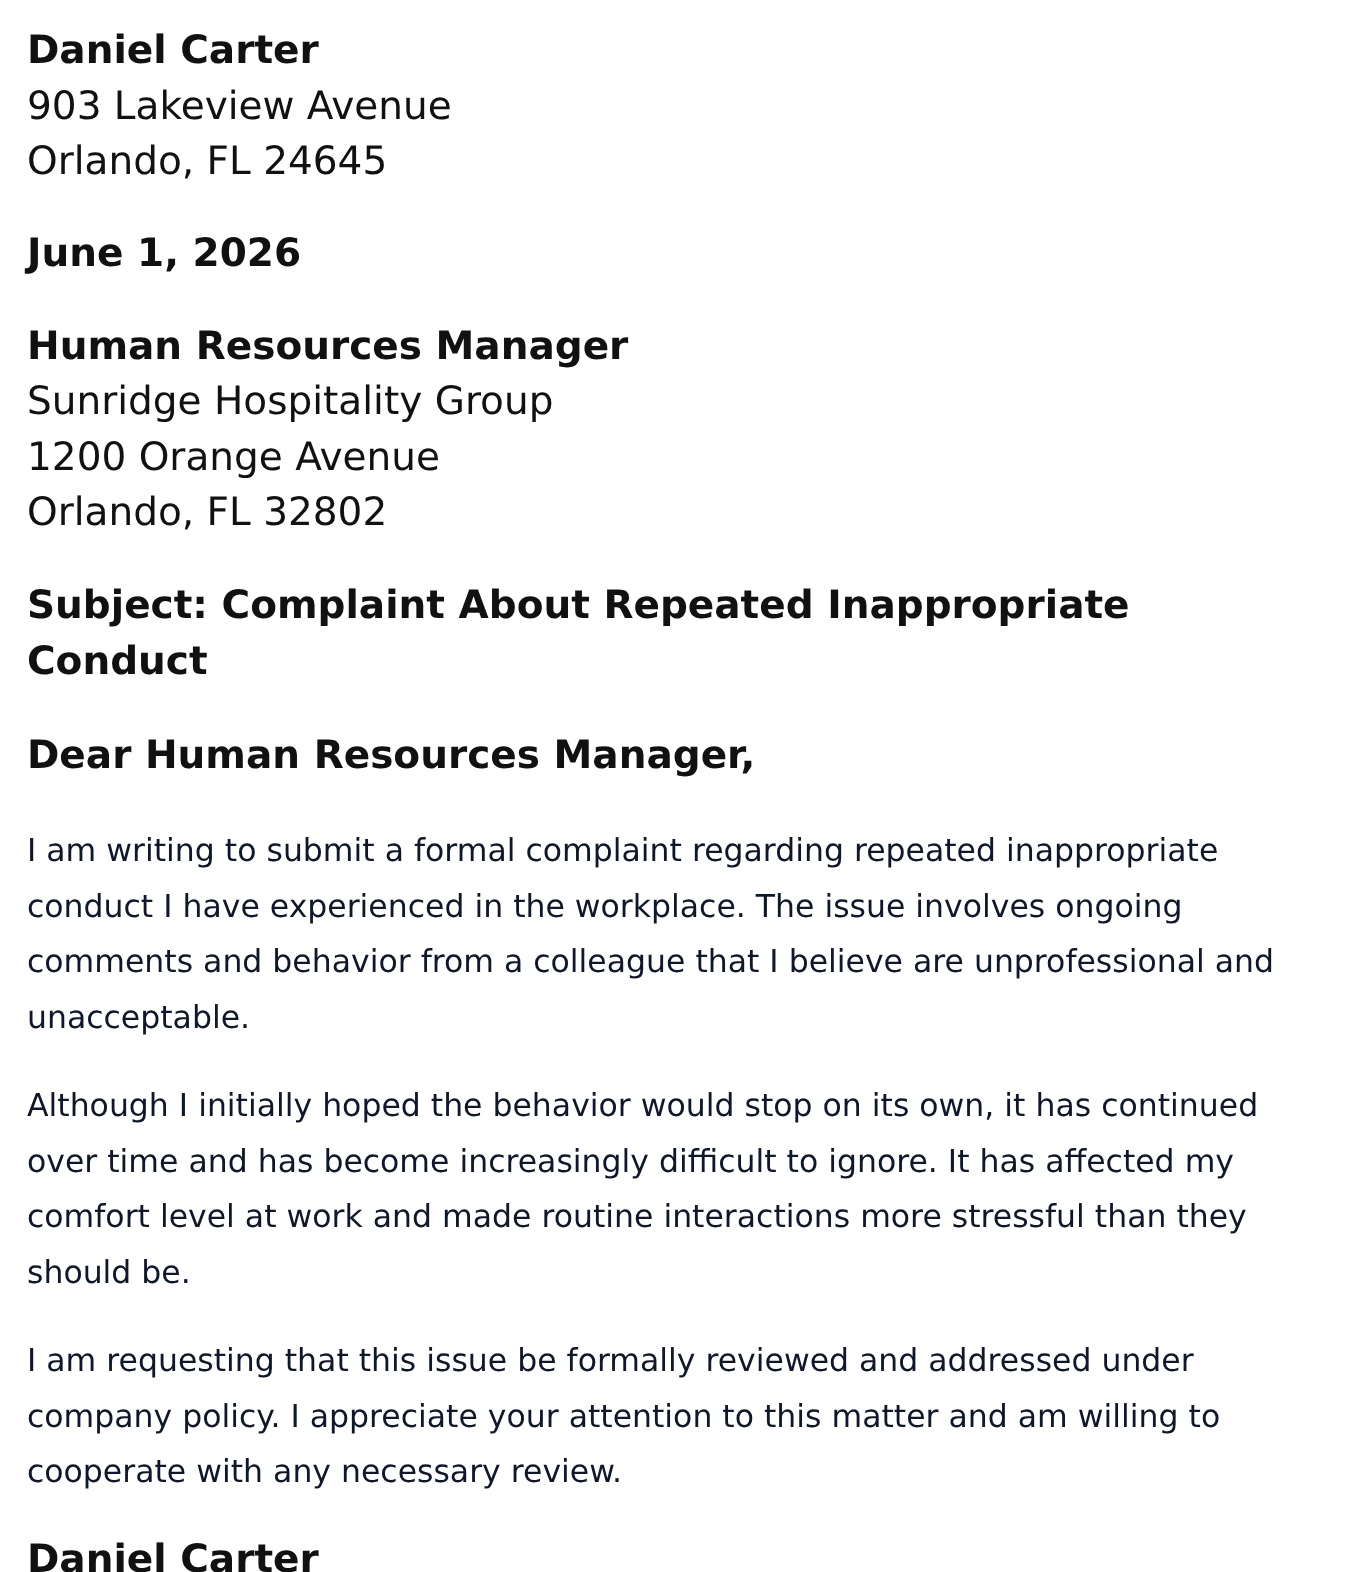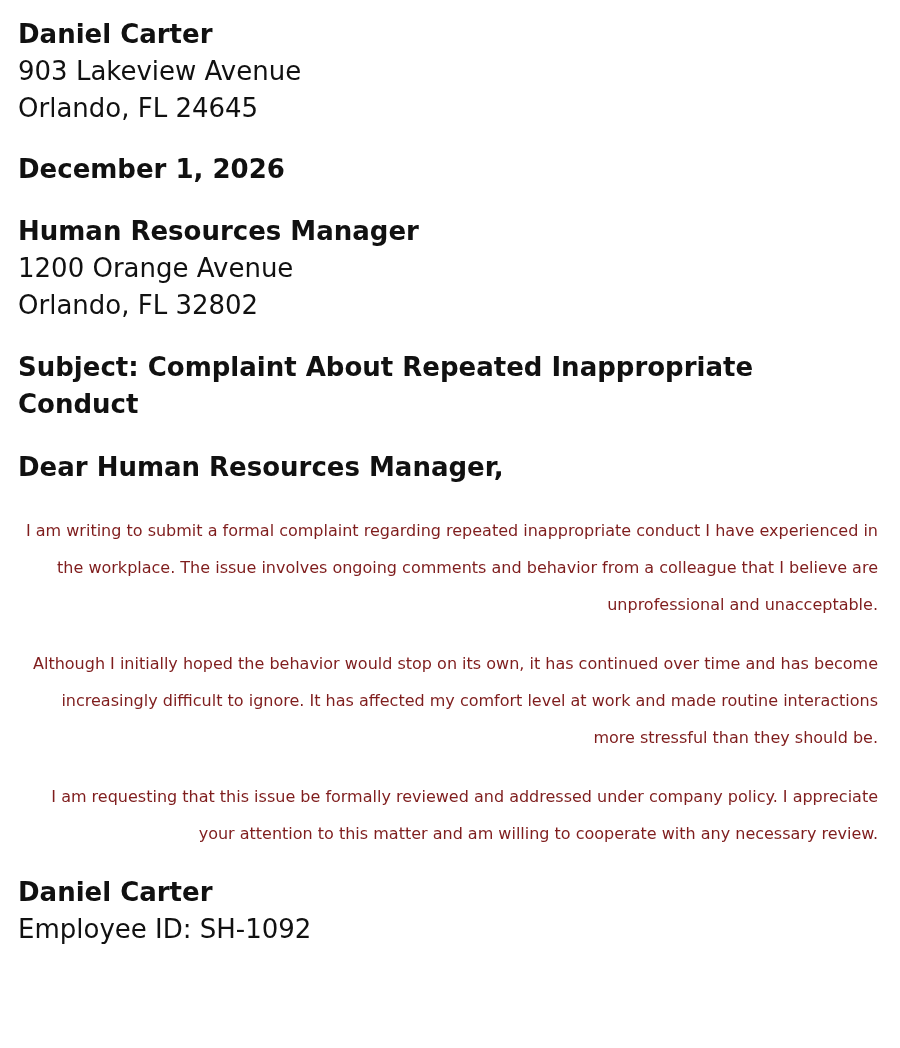--- a/index.html
+++ b/index.html
@@ -25,51 +25,52 @@
     font-size: 26px;
     line-height: 37px;
     font-weight: normal;
     color: #111111;
     white-space: pre-wrap;
   }
   .line.bold {
     font-weight: bold;
   }
   .para {
-    font-size: 16px;
+    font-size: 21px;
     line-height: 37px;
-    color: #7f1d1d;
+    color: #0f172a;
     margin: 0 0 22px 0;
     max-width: 860px;
-    text-align: right;
+    text-align: left;
   }
   .sender-block { margin-bottom: 24px; }
   .date-block { margin-bottom: 25px; }
   .recipient-block { margin-bottom: 25px; }
   .subject-block { margin-bottom: 26px; }
   .salutation-block { margin-bottom: 26px; }
   .closing-block { margin-bottom: 0; }
 </style>
 </head>
 <body>
 
 <div class="page">
 
   <div class="block sender-block">
     <div class="line bold">Daniel Carter</div>
     <div class="line">903 Lakeview Avenue</div>
     <div class="line">Orlando, FL 24645</div>
   </div>
 
   <div class="block date-block">
-    <div class="line bold">December 1, 2026</div>
+    <div class="line bold">June 1, 2026</div>
   </div>
 
   <div class="block recipient-block">
     <div class="line bold">Human Resources Manager</div>
+    <div class="line">Sunridge Hospitality Group</div>
     <div class="line">1200 Orange Avenue</div>
     <div class="line">Orlando, FL 32802</div>
   </div>
 
   <div class="block subject-block">
     <div class="line bold">Subject: Complaint About Repeated Inappropriate Conduct</div>
   </div>
 
   <div class="block salutation-block">
     <div class="line bold">Dear Human Resources Manager,</div>

